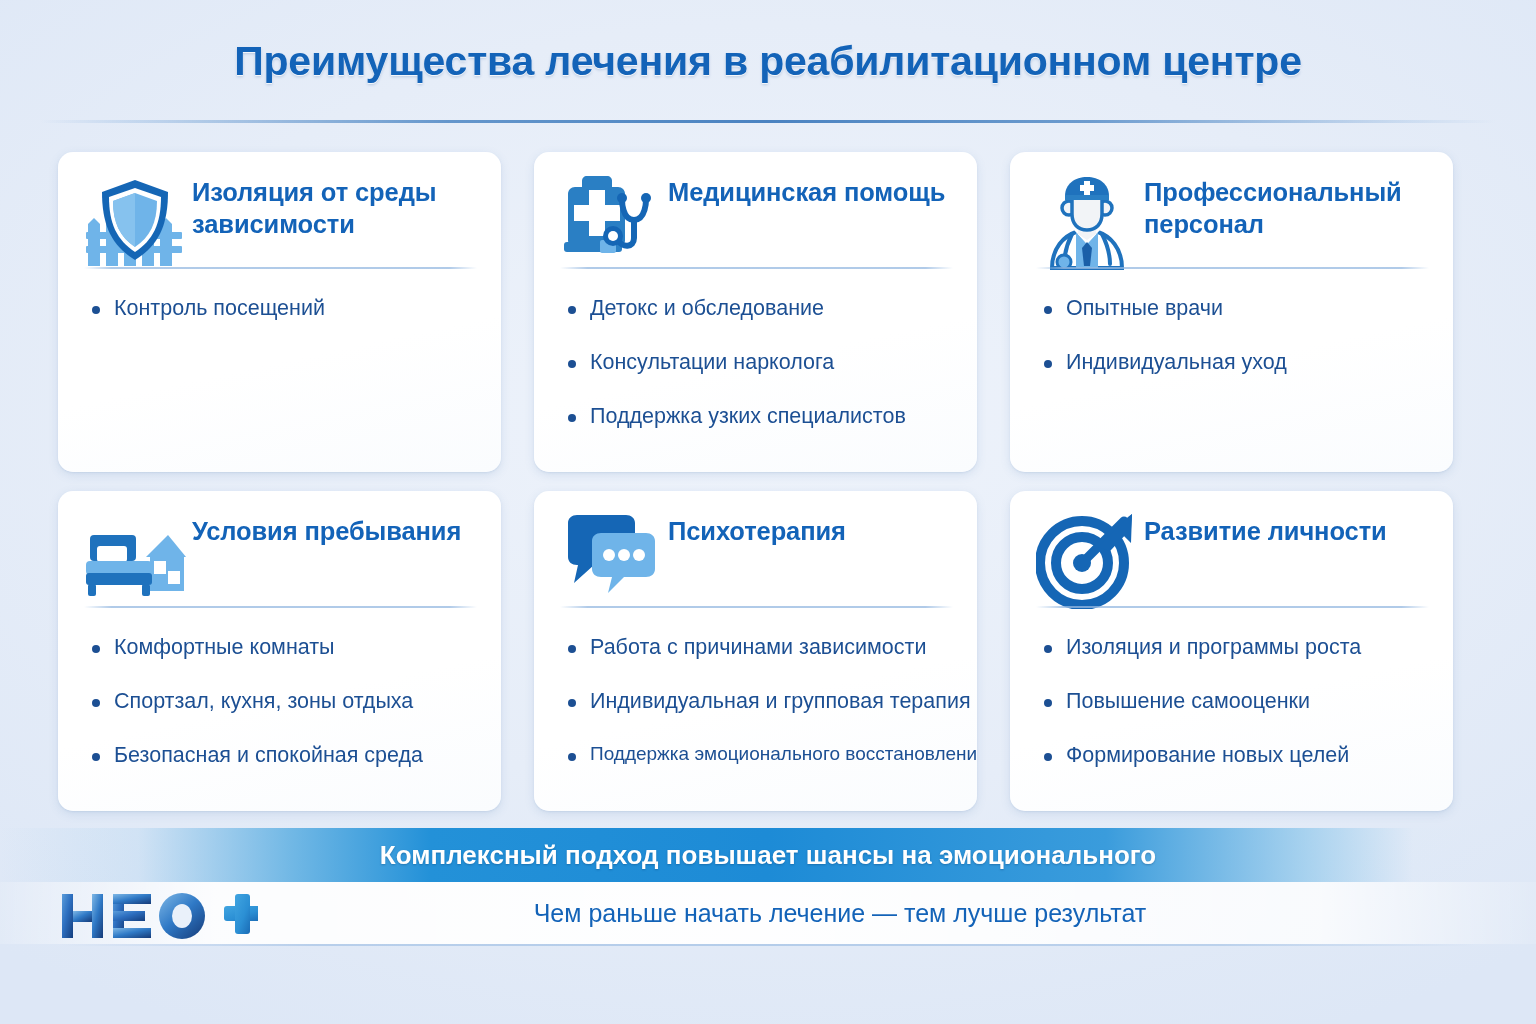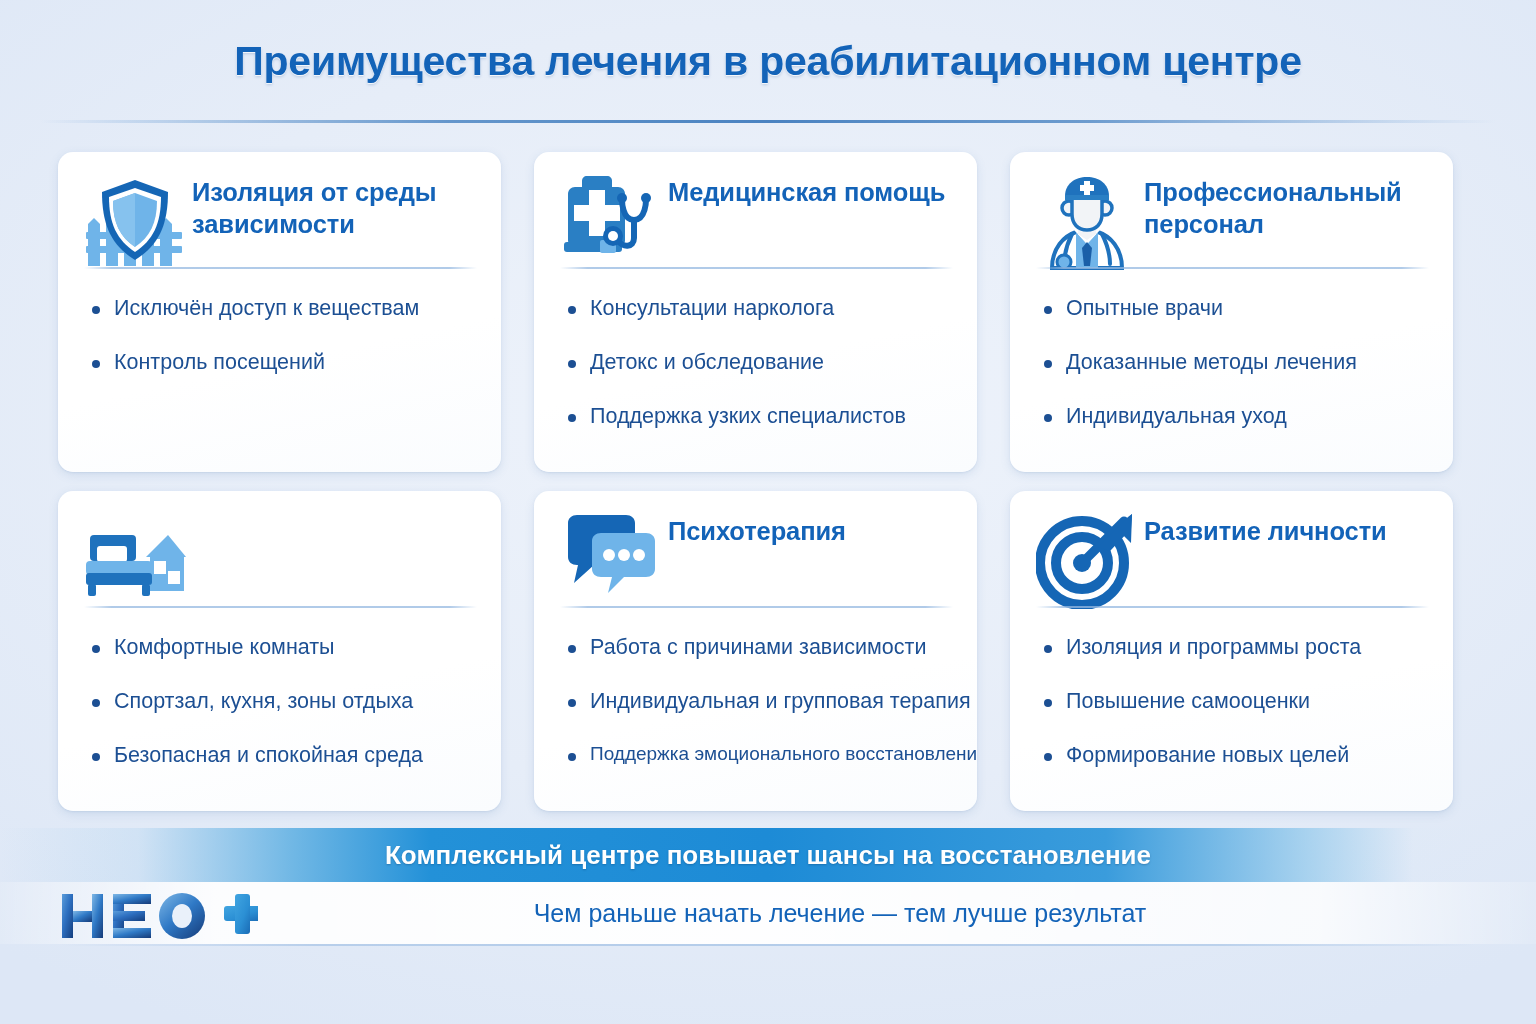--- a/index.html
+++ b/index.html
@@ -246,21 +246,20 @@
           <path d="M51 6 L84 18 C84 52 74 72 51 86 C28 72 18 52 18 18 Z" fill="#1566b5"></path>
           <path d="M51 14 L77 23 C77 50 69 66 51 78 C33 66 25 50 25 23 Z" fill="#ffffff"></path>
           <path d="M51 19 L73 27 C73 49 66 63 51 73 C36 63 29 49 29 27 Z" fill="#6fb4e9"></path>
           <path d="M51 19 L51 73 C36 63 29 49 29 27 Z" fill="#86c2ee"></path>
         </svg>
       </div>
       <div class="card-title">Изоляция от среды зависимости</div>
       <div class="card-rule"></div>
     </div>
     <ul class="card-list">
-      <li>Исключён доступ к веществам</li>
       <li>Контроль посещений</li>
     </ul>
   </div>
 
   <div class="card">
     <div class="card-head">
       <div class="card-icon">
         <svg viewBox="0 0 102 96">
 
           <path d="M8 20 C8 16 11 13 15 13 L58 13 C62 13 65 16 65 20 L65 66 C65 70 62 73 58 73 L15 73 C11 73 8 70 8 66 Z" fill="#2a7fc4"></path>
@@ -276,22 +275,22 @@
           <circle cx="86" cy="24" r="5" fill="#1566b5"></circle>
           <path d="M74 46 L74 64 C74 74 62 74 58 66" fill="none" stroke="#1566b5" stroke-width="6" stroke-linecap="round"></path>
           <circle cx="53" cy="62" r="10" fill="#1566b5"></circle>
           <circle cx="53" cy="62" r="5" fill="#ffffff"></circle>
         </svg>
       </div>
       <div class="card-title">Медицинская помощь</div>
       <div class="card-rule"></div>
     </div>
     <ul class="card-list">
+      <li>Детокс и обследование</li>
       <li>Консультации нарколога</li>
-      <li>Детокс и обследование</li>
       <li>Поддержка узких специалистов</li>
     </ul>
   </div>
 
   <div class="card">
     <div class="card-head">
       <div class="card-icon">
         <svg viewBox="0 0 102 96">
 
           <path d="M16 94 C16 74 28 62 40 58 L62 58 C74 62 86 74 86 94 Z" fill="#ffffff" stroke="#1f72bd" stroke-width="4"></path>
@@ -317,21 +316,20 @@
           <path d="M36 60 C30 72 28 80 28 92" fill="none" stroke="#1f72bd" stroke-width="4" stroke-linecap="round"></path>
           <path d="M66 60 C72 72 74 80 74 90" fill="none" stroke="#1f72bd" stroke-width="4" stroke-linecap="round"></path>
           <circle cx="28" cy="88" r="7" fill="#6fb4e9" stroke="#1f72bd" stroke-width="3"></circle>
         </svg>
       </div>
       <div class="card-title">Профессиональный персонал</div>
       <div class="card-rule"></div>
     </div>
     <ul class="card-list">
       <li>Опытные врачи</li>
-      <li>Доказанные методы лечения</li>
       <li>Индивидуальная уход</li>
     </ul>
   </div>
 
   <div class="card">
     <div class="card-head">
       <div class="card-icon">
         <svg viewBox="0 0 102 96">
 
           <path d="M62 44 L84 22 L102 44 Z" fill="#6fb4e9"></path>
@@ -343,20 +341,21 @@
 
           <rect x="13" y="33" width="30" height="16" rx="3" fill="#ffffff"></rect>
 
           <rect x="2" y="48" width="66" height="14" rx="4" fill="#6fb4e9"></rect>
 
           <rect x="2" y="60" width="66" height="12" rx="3" fill="#1f72bd"></rect>
           <rect x="4" y="71" width="8" height="12" rx="2" fill="#1f72bd"></rect>
           <rect x="58" y="71" width="8" height="12" rx="2" fill="#1f72bd"></rect>
         </svg>
       </div>
+      <div class="card-title">Условия пребывания</div>
       <div class="card-rule"></div>
     </div>
     <ul class="card-list">
       <li>Комфортные комнаты</li>
       <li>Спортзал, кухня, зоны отдыха</li>
       <li>Безопасная и спокойная среда</li>
     </ul>
   </div>
 
   <div class="card">
@@ -403,21 +402,21 @@
     <ul class="card-list">
       <li>Изоляция и программы роста</li>
       <li>Повышение самооценки</li>
       <li>Формирование новых целей</li>
     </ul>
   </div>
 
 </div>
 
 <div class="banner">
-  <div class="banner-text">Комплексный центре повышает шансы на восстановление</div>
+  <div class="banner-text">Комплексный подход повышает шансы на эмоционального</div>
 </div>
 
 <div class="footer-strip"></div>
 <div class="footer-rule"></div>
 
 <div class="tagline">Чем раньше начать лечение — тем лучше результат</div>
 
 <div class="logo">
   <svg viewBox="0 0 200 58">
     <defs>

